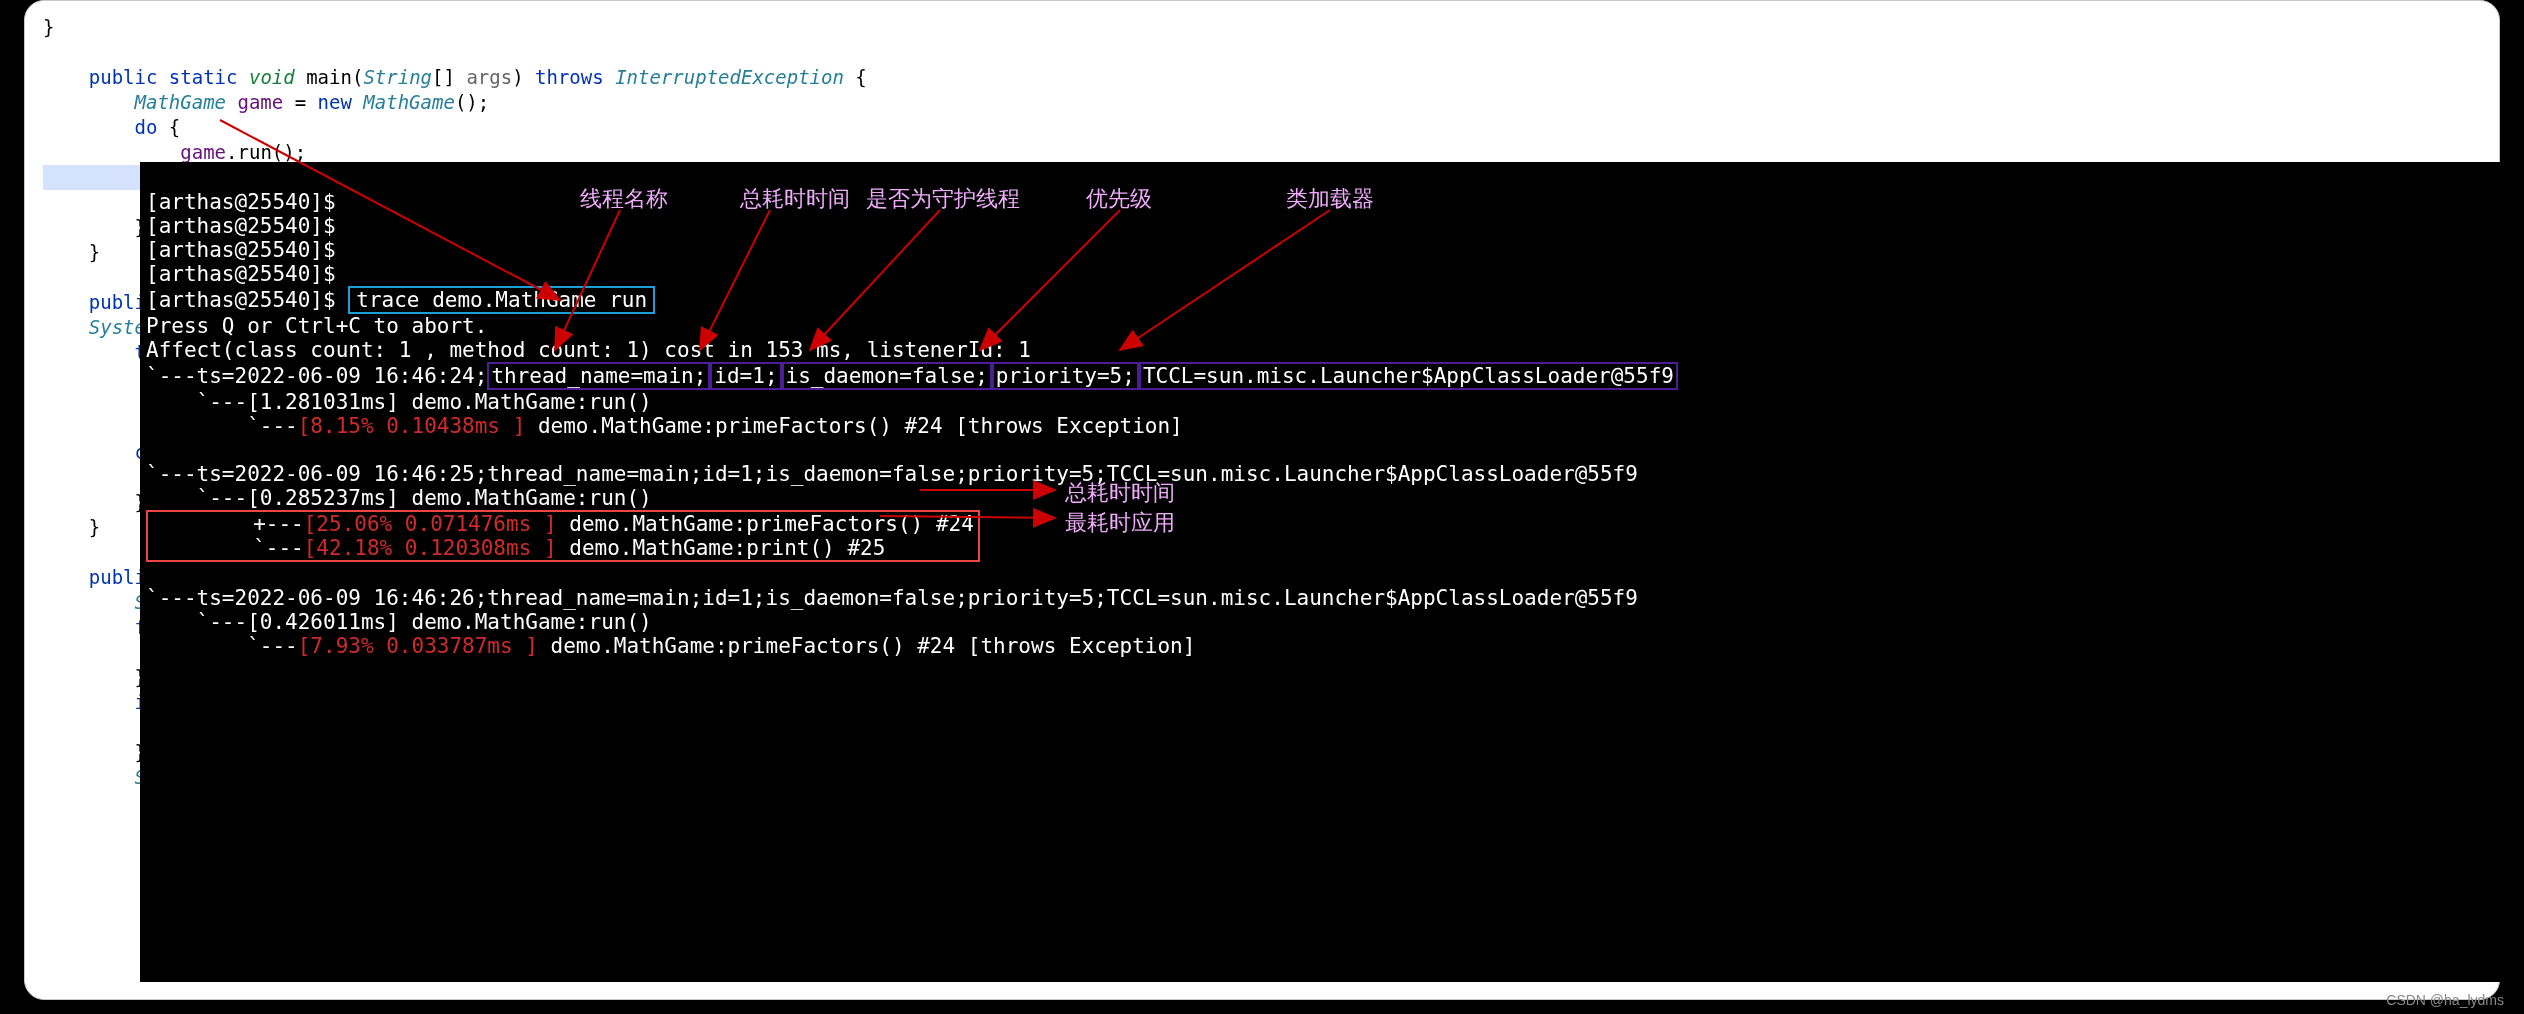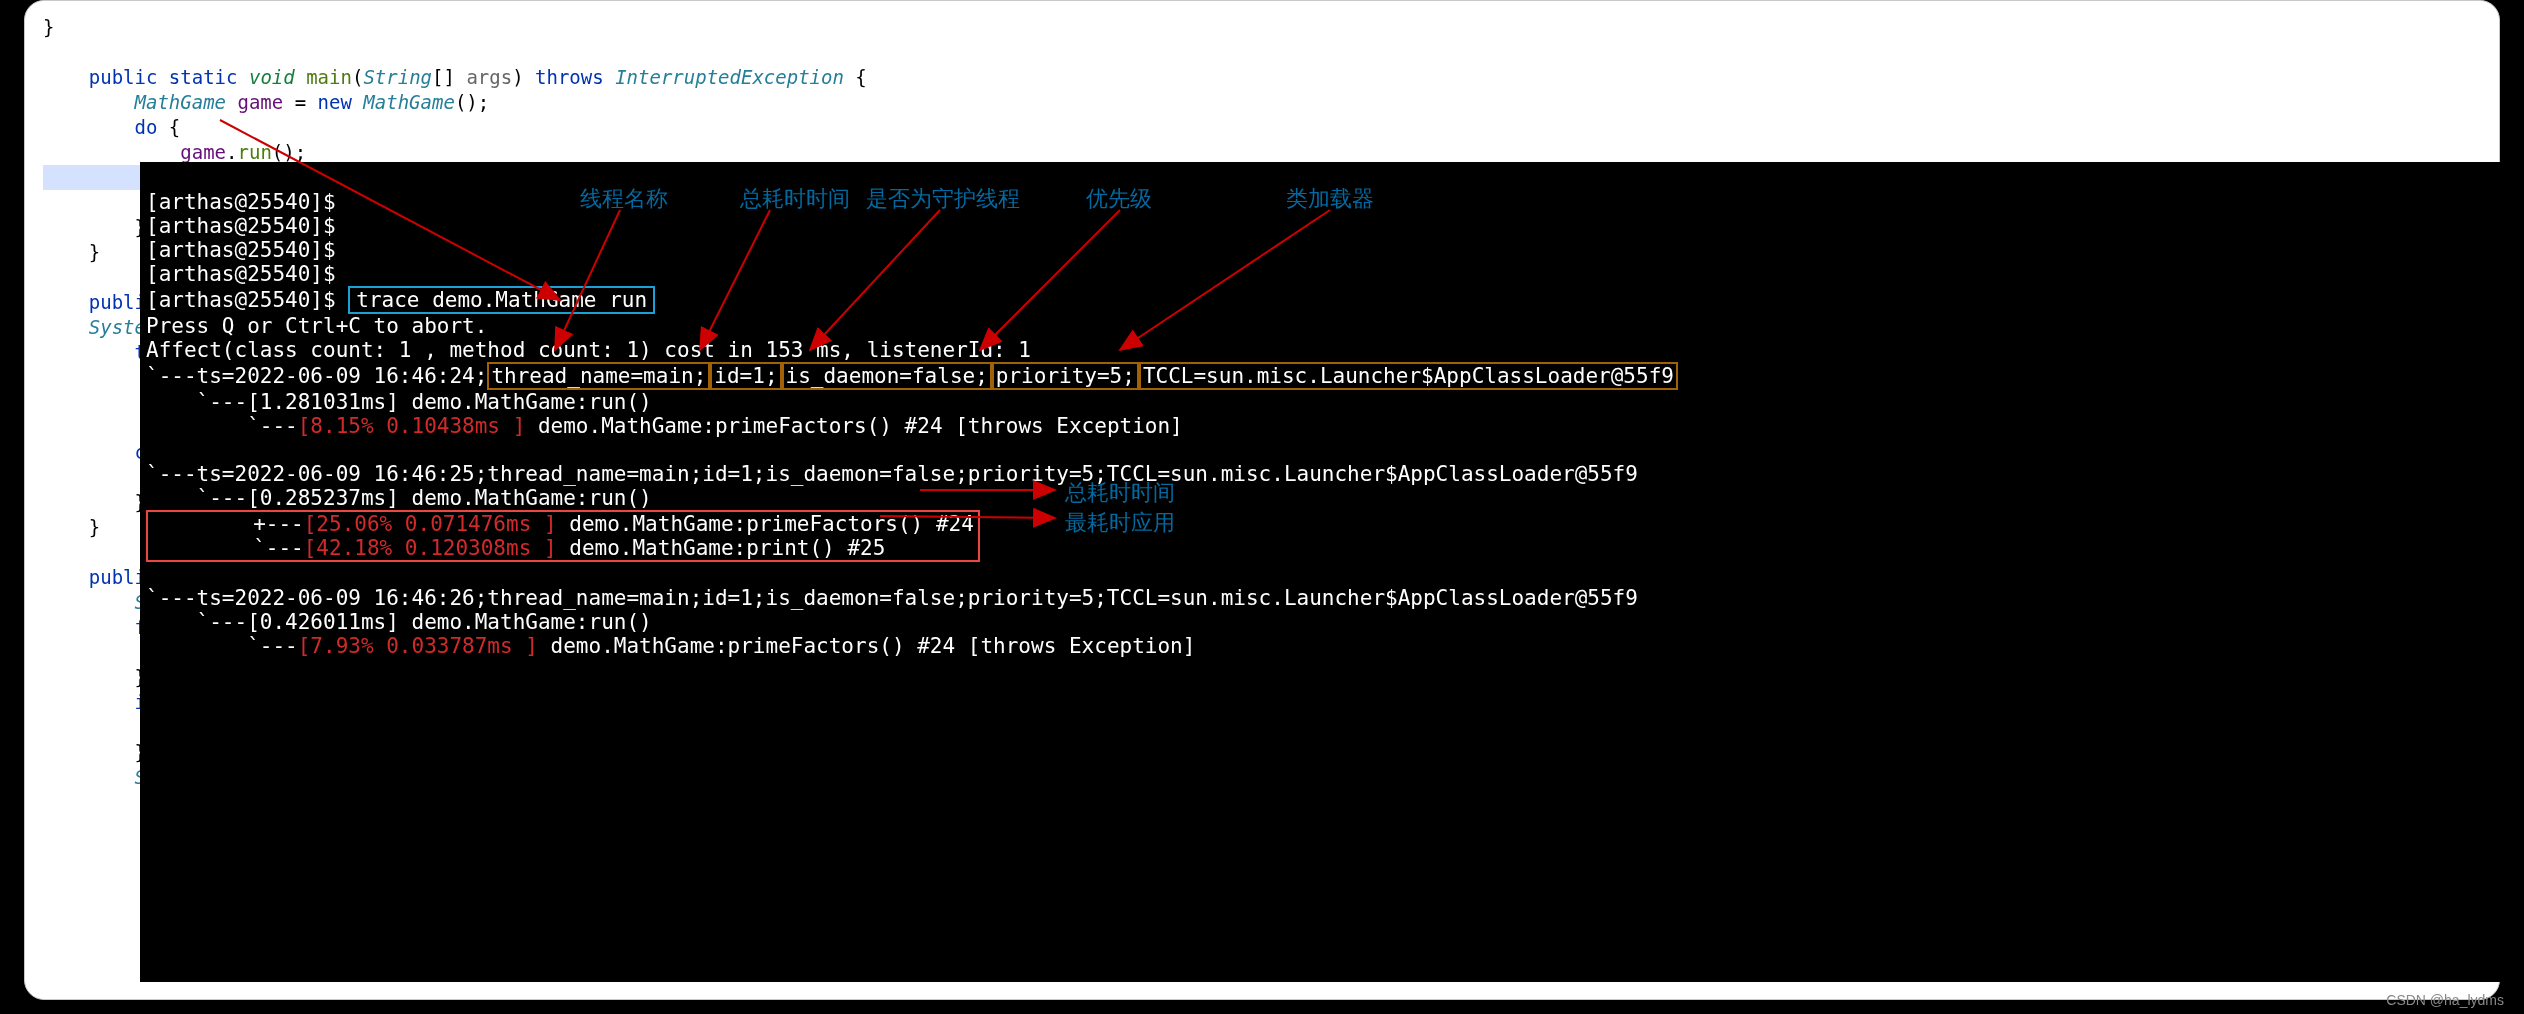--- a/index.html
+++ b/index.html
@@ -21,21 +21,21 @@
     border-radius: 20px;
     border: 1px solid #c8c8c8;
     padding: 14px 0 0 18px;
     font-size: 19px;
     line-height: 25px;
     overflow: hidden;
   }
   .close-brace { color:#000; }
   pre { font-family: inherit; white-space: pre; }
   .kw-p { color:#0033b3; }
-  .mname { color:#4d7c0f;margin-top:11px; }     
+  .mname { color:#000000;margin-top:11px; }     
   .cls { color:#267f99; font-style: italic; }   
   .param { color:#666; }
   .var { color:#660e7a; }
   .str { color:#067d17; }
   .num { color:#1750eb; }
   .dot { color:#000; }
   .highlighted-line {
     background:#d4e2ff;
     display:inline-block;
     width:100%;
@@ -50,26 +50,26 @@
     background:#000;
     color:#fff;
     font-family:"Consolas","Monaco",monospace;
     font-size:21px;
     line-height:24px;
     padding:4px 0 0 6px;
     white-space:pre;
   }
   .term-red { color:#d22a2a; }
   .cmd-box { border:2px solid #1a9fd6; padding:0 6px; display:inline-block; }
-  .red-box { border:2px solid #a16207; padding:0 2px; display:inline-block; }
+  .red-box { border:2px solid #4c1d95; padding:0 2px; display:inline-block; }
   .red-box2 { border:2px solid #ef4444; padding:0 4px; display:inline-block; }
 
   .label {
     position:absolute;
-    color:#0369a1;
+    color:#f0abfc;
     font-size:22px;
     font-family:"Microsoft YaHei",sans-serif;
     white-space:nowrap;
   }
   .arrow {
     position:absolute;
     pointer-events:none;
   }
   .watermark {
     position:absolute;

